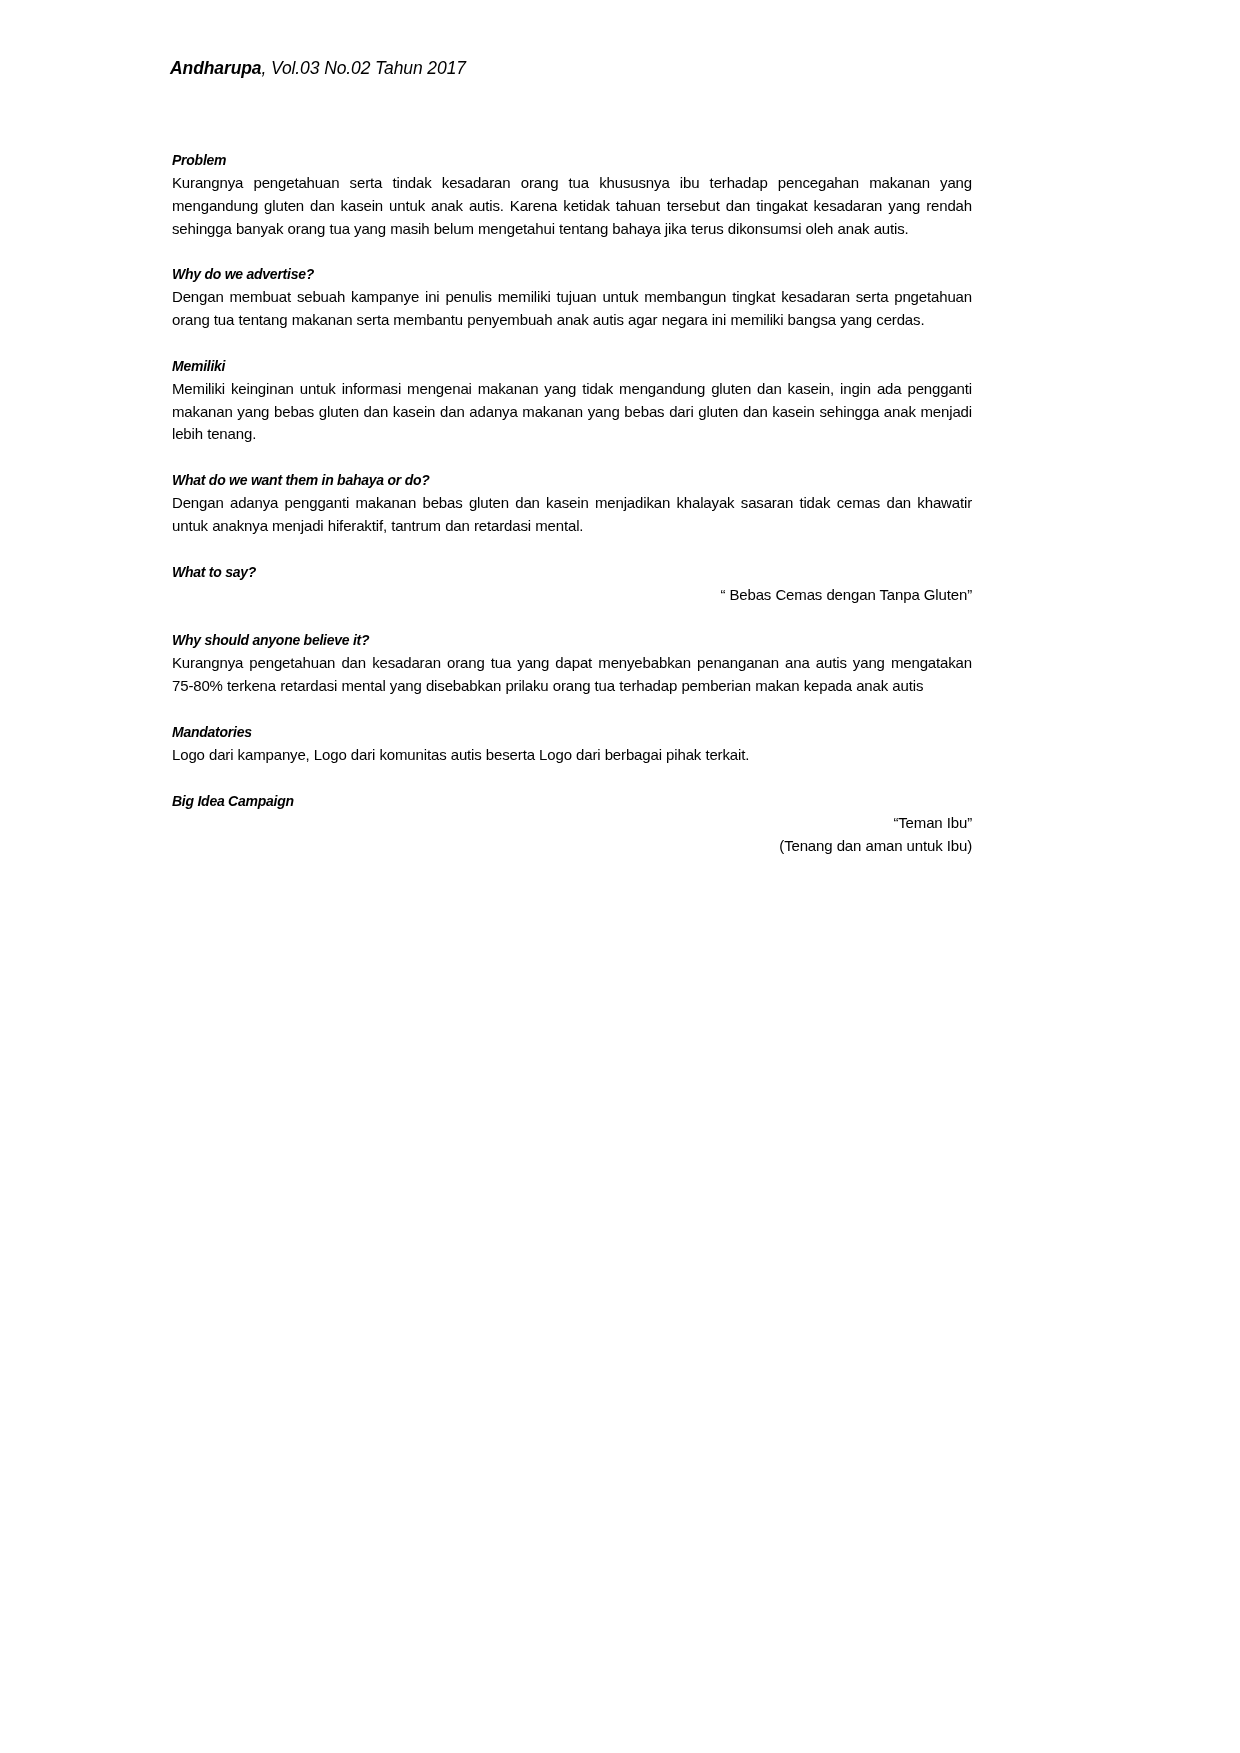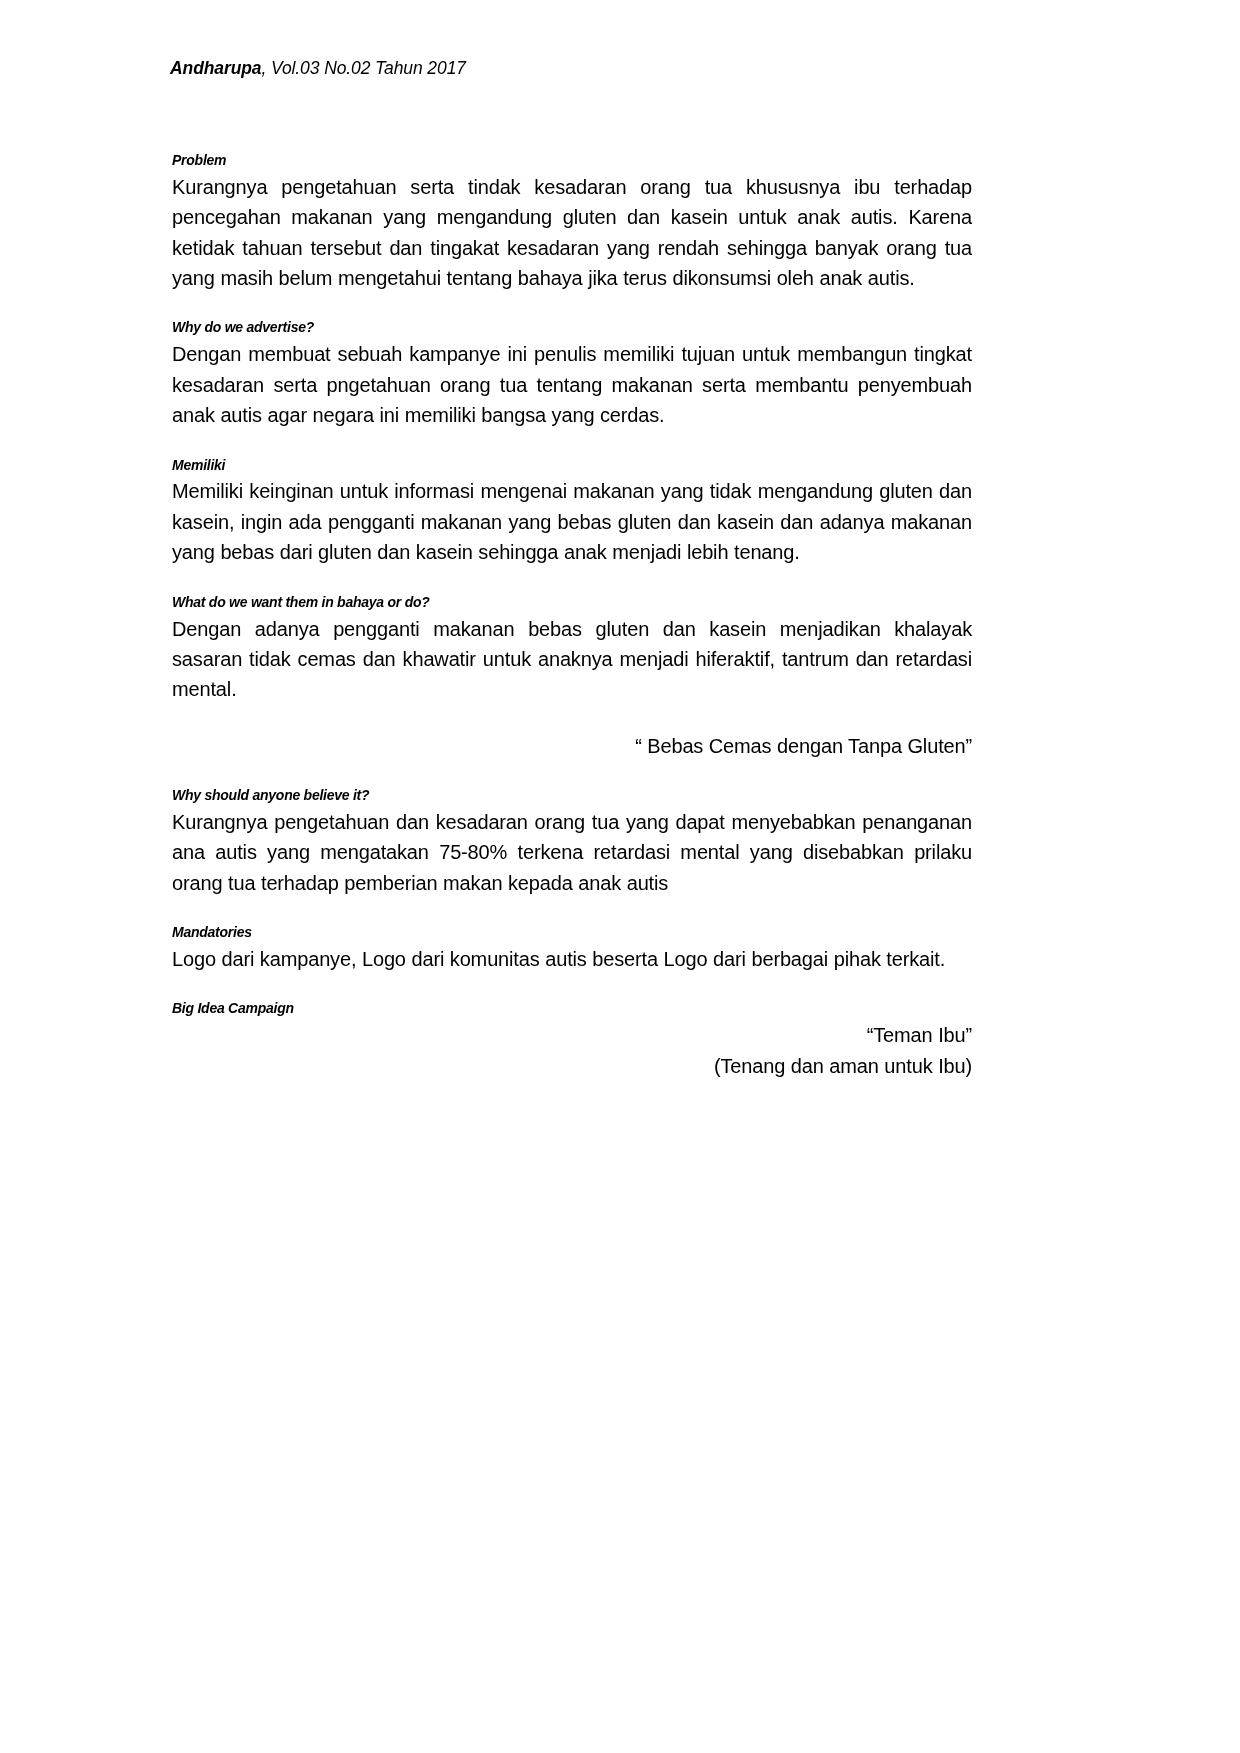--- a/index.html
+++ b/index.html
@@ -47,21 +47,21 @@
   }
   .heading {
     font-size: 14px;
     font-weight: bold;
     font-style: italic;
     line-height: 1.28;
     margin: 0 0 2px 0;
     letter-spacing: -0.25px;
   }
   .body-text {
-    font-size: 20px;
+    font-size: 15px;
     line-height: 1.52;
     margin: 0;
     text-align: justify;
     text-justify: inter-word;
     letter-spacing: -0.15px;
     word-spacing: 0.2px;
   }
   .body-text.plain {
     text-align: right;
   }
@@ -98,20 +98,21 @@
       </div>
       <div class="section">
         <div class="heading">Memiliki</div>
         <p class="body-text">Memiliki keinginan untuk informasi mengenai makanan yang tidak mengandung gluten dan kasein, ingin ada pengganti makanan yang bebas gluten dan kasein dan adanya makanan yang bebas dari gluten dan kasein sehingga anak menjadi lebih tenang.</p>
       </div>
       <div class="section">
         <div class="heading">What do we want them in bahaya or do?</div>
         <p class="body-text">Dengan adanya pengganti makanan bebas gluten dan kasein menjadikan khalayak sasaran tidak cemas dan khawatir untuk anaknya menjadi hiferaktif, tantrum dan retardasi mental.</p>
       </div>
       <div class="section">
+        <div class="heading">What to say?</div>
         <p class="body-text plain">“ Bebas Cemas dengan Tanpa Gluten”</p>
       </div>
       <div class="section">
         <div class="heading">Why should anyone believe it?</div>
         <p class="body-text">Kurangnya pengetahuan dan kesadaran orang tua yang dapat menyebabkan penanganan ana autis yang mengatakan 75-80% terkena retardasi mental yang disebabkan prilaku orang tua terhadap pemberian makan kepada anak autis</p>
       </div>
       <div class="section">
         <div class="heading">Mandatories</div>
         <p class="body-text">Logo dari kampanye, Logo dari komunitas autis beserta Logo dari berbagai pihak terkait.</p>
       </div>

